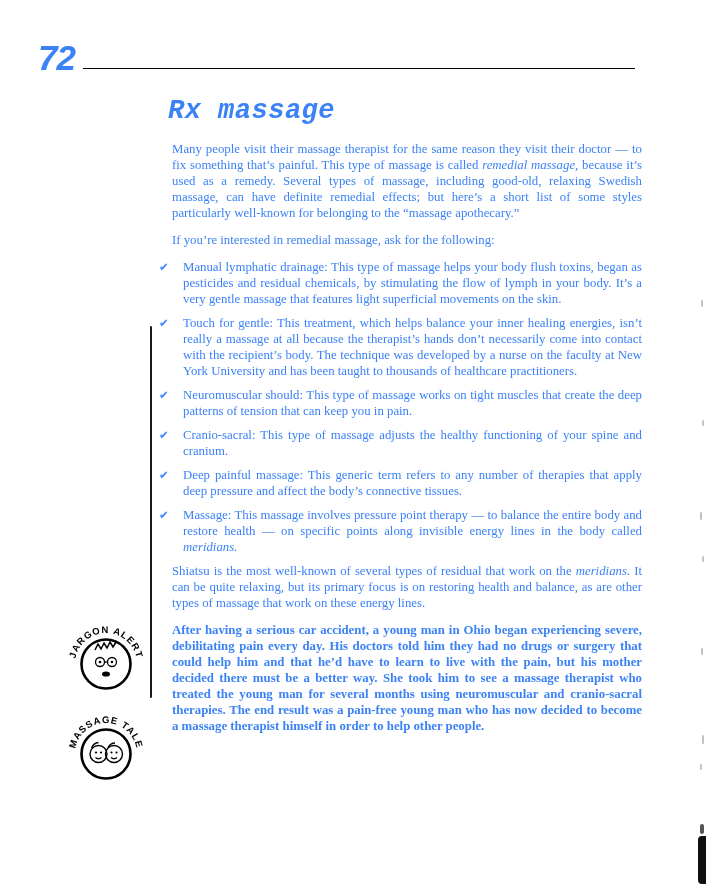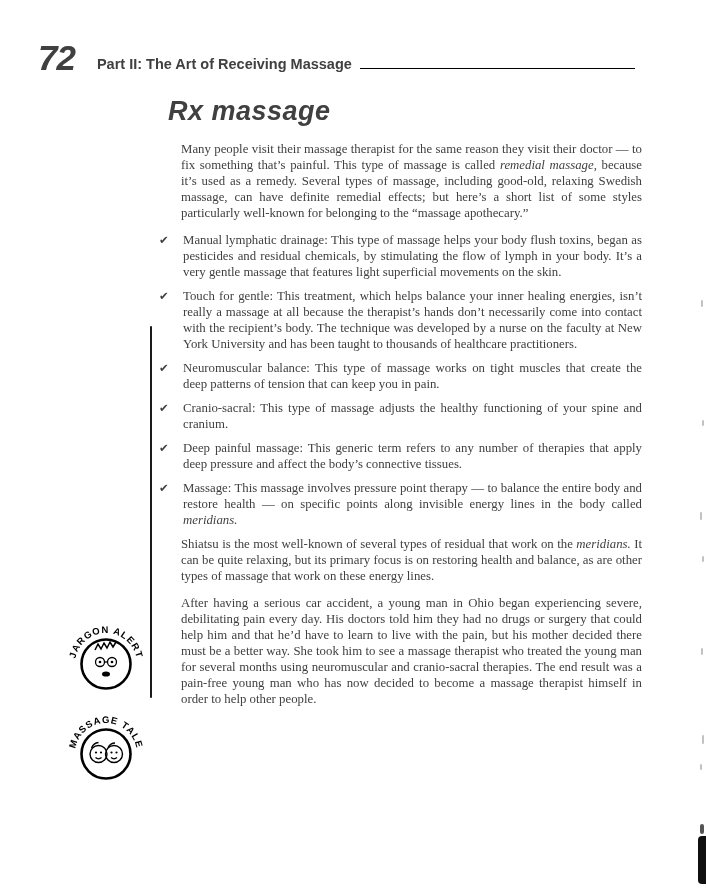--- a/index.html
+++ b/index.html
@@ -3,21 +3,21 @@
 <meta charset="utf-8">
 <style>
   html,body{margin:0;padding:0;}
   body{
     width:707px;height:888px;
     background:#e9e9e7;
     font-family:"Liberation Serif", serif;
   }
   .page{
     position:relative;width:707px;height:888px;
-    background:#ffffff;overflow:hidden;color:#404040;
+    background:#ffffff;overflow:hidden;color:#3b82f6;
   }
   
   .running-head{
     position:absolute;left:38px;right:72px;top:40px;
     display:flex;align-items:flex-end;
   }
   .page-num{
     font-family:"Liberation Sans", sans-serif;
     font-size:35px;font-weight:bold;font-style:italic;
     line-height:1;letter-spacing:-1px;
@@ -32,39 +32,39 @@
     margin:0 0 6px 8px;height:0;
   }
   
   .content{
     position:absolute;left:168px;width:474px;top:98px;
     font-size:12.8px;line-height:16px;
     text-align:justify;
     -webkit-hyphens:auto;hyphens:auto;
   }
   h1.section-heading{
-    font-family:Liberation Sans, sans-serif;
+    font-family:Liberation Mono, monospace;
     font-style:italic;font-weight:bold;
     font-size:27px;line-height:1;
     margin:0 0 16px 0;letter-spacing:0.5px;
   }
-  .content p{margin:0 0 11px 13px;}
+  .content p{margin:0 0 11px 4px;}
   em{font-style:italic;}
   b{font-weight:normal;}
   ul.remedial-list{list-style:none;margin:0 0 2px 0;padding:0;}
   ul.remedial-list li{
     position:relative;padding-left:15px;margin-bottom:8px;
   }
   .bullet{
     position:absolute;left:-9px;top:0;
     font-family:"DejaVu Sans", sans-serif;
     font-size:11.5px;font-weight:bold;
   }
   .jargon-para{margin:2px 0 14px 15px;}
-  .tale-para{margin:0;}
+  .tale-para{margin:0;font-weight:bold;}
   
   .vbar{
     position:absolute;left:150px;top:326px;width:0;height:372px;
     border-left:2px solid #1a1a1a;border-radius:1px;
   }
   
   .margin-icon{position:absolute;}
   .icon-arc-label{
     font-family:"Liberation Sans", sans-serif;
     font-size:9.5px;font-weight:bold;letter-spacing:1px;fill:#000;
@@ -80,47 +80,47 @@
     background:#2a2a2a;border-radius:2px;opacity:.8;
   }
 </style>
 </head>
 <body>
 
 <div class="page">
 
   <div class="running-head">
     <span class="page-num">72</span>
-    <span class="head-title">Part II: The Art of Receiving Massage</span>
     <span class="head-rule"></span>
   </div>
 
   <div class="vbar"></div>
 
   <div class="content">
     <h1 class="section-heading">Rx massage</h1>
 
     <p><span>Many people visit their massage therapist for the same reason they visit their doctor — to fix something that’s painful. This type of massage is called </span><em>remedial massage,</em><span> because it’s used as a remedy. Several types of massage, including good-old, relaxing Swedish massage, can have definite remedial effects; but here’s a short list of some styles particularly well-known for belonging to the “massage apothecary.”</span></p>
 
 
+    <p>If you’re interested in remedial massage, ask for the following:</p>
 
     <ul class="remedial-list">
       <li>
         <span class="bullet">✔</span>
         <b>Manual lymphatic drainage:</b>
         <span>This type of massage helps your body flush toxins, began as pesticides and residual chemicals, by stimulating the flow of lymph in your body. It’s a very gentle massage that features light superficial movements on the skin.</span>
       </li>
       <li>
         <span class="bullet">✔</span>
         <b>Touch for gentle:</b>
         <span>This treatment, which helps balance your inner healing energies, isn’t really a massage at all because the therapist’s hands don’t necessarily come into contact with the recipient’s body. The technique was developed by a nurse on the faculty at New York University and has been taught to thousands of healthcare practitioners.</span>
       </li>
       <li>
         <span class="bullet">✔</span>
-        <b>Neuromuscular balance:</b>
+        <b>Neuromuscular should:</b>
         <span>This type of massage works on tight muscles that create the deep patterns of tension that can keep you in pain.</span>
       </li>
       <li>
         <span class="bullet">✔</span>
         <b>Cranio-sacral:</b>
         <span>This type of massage adjusts the healthy functioning of your spine and cranium.</span>
       </li>
       <li>
         <span class="bullet">✔</span>
         <b>Deep painful massage:</b>

